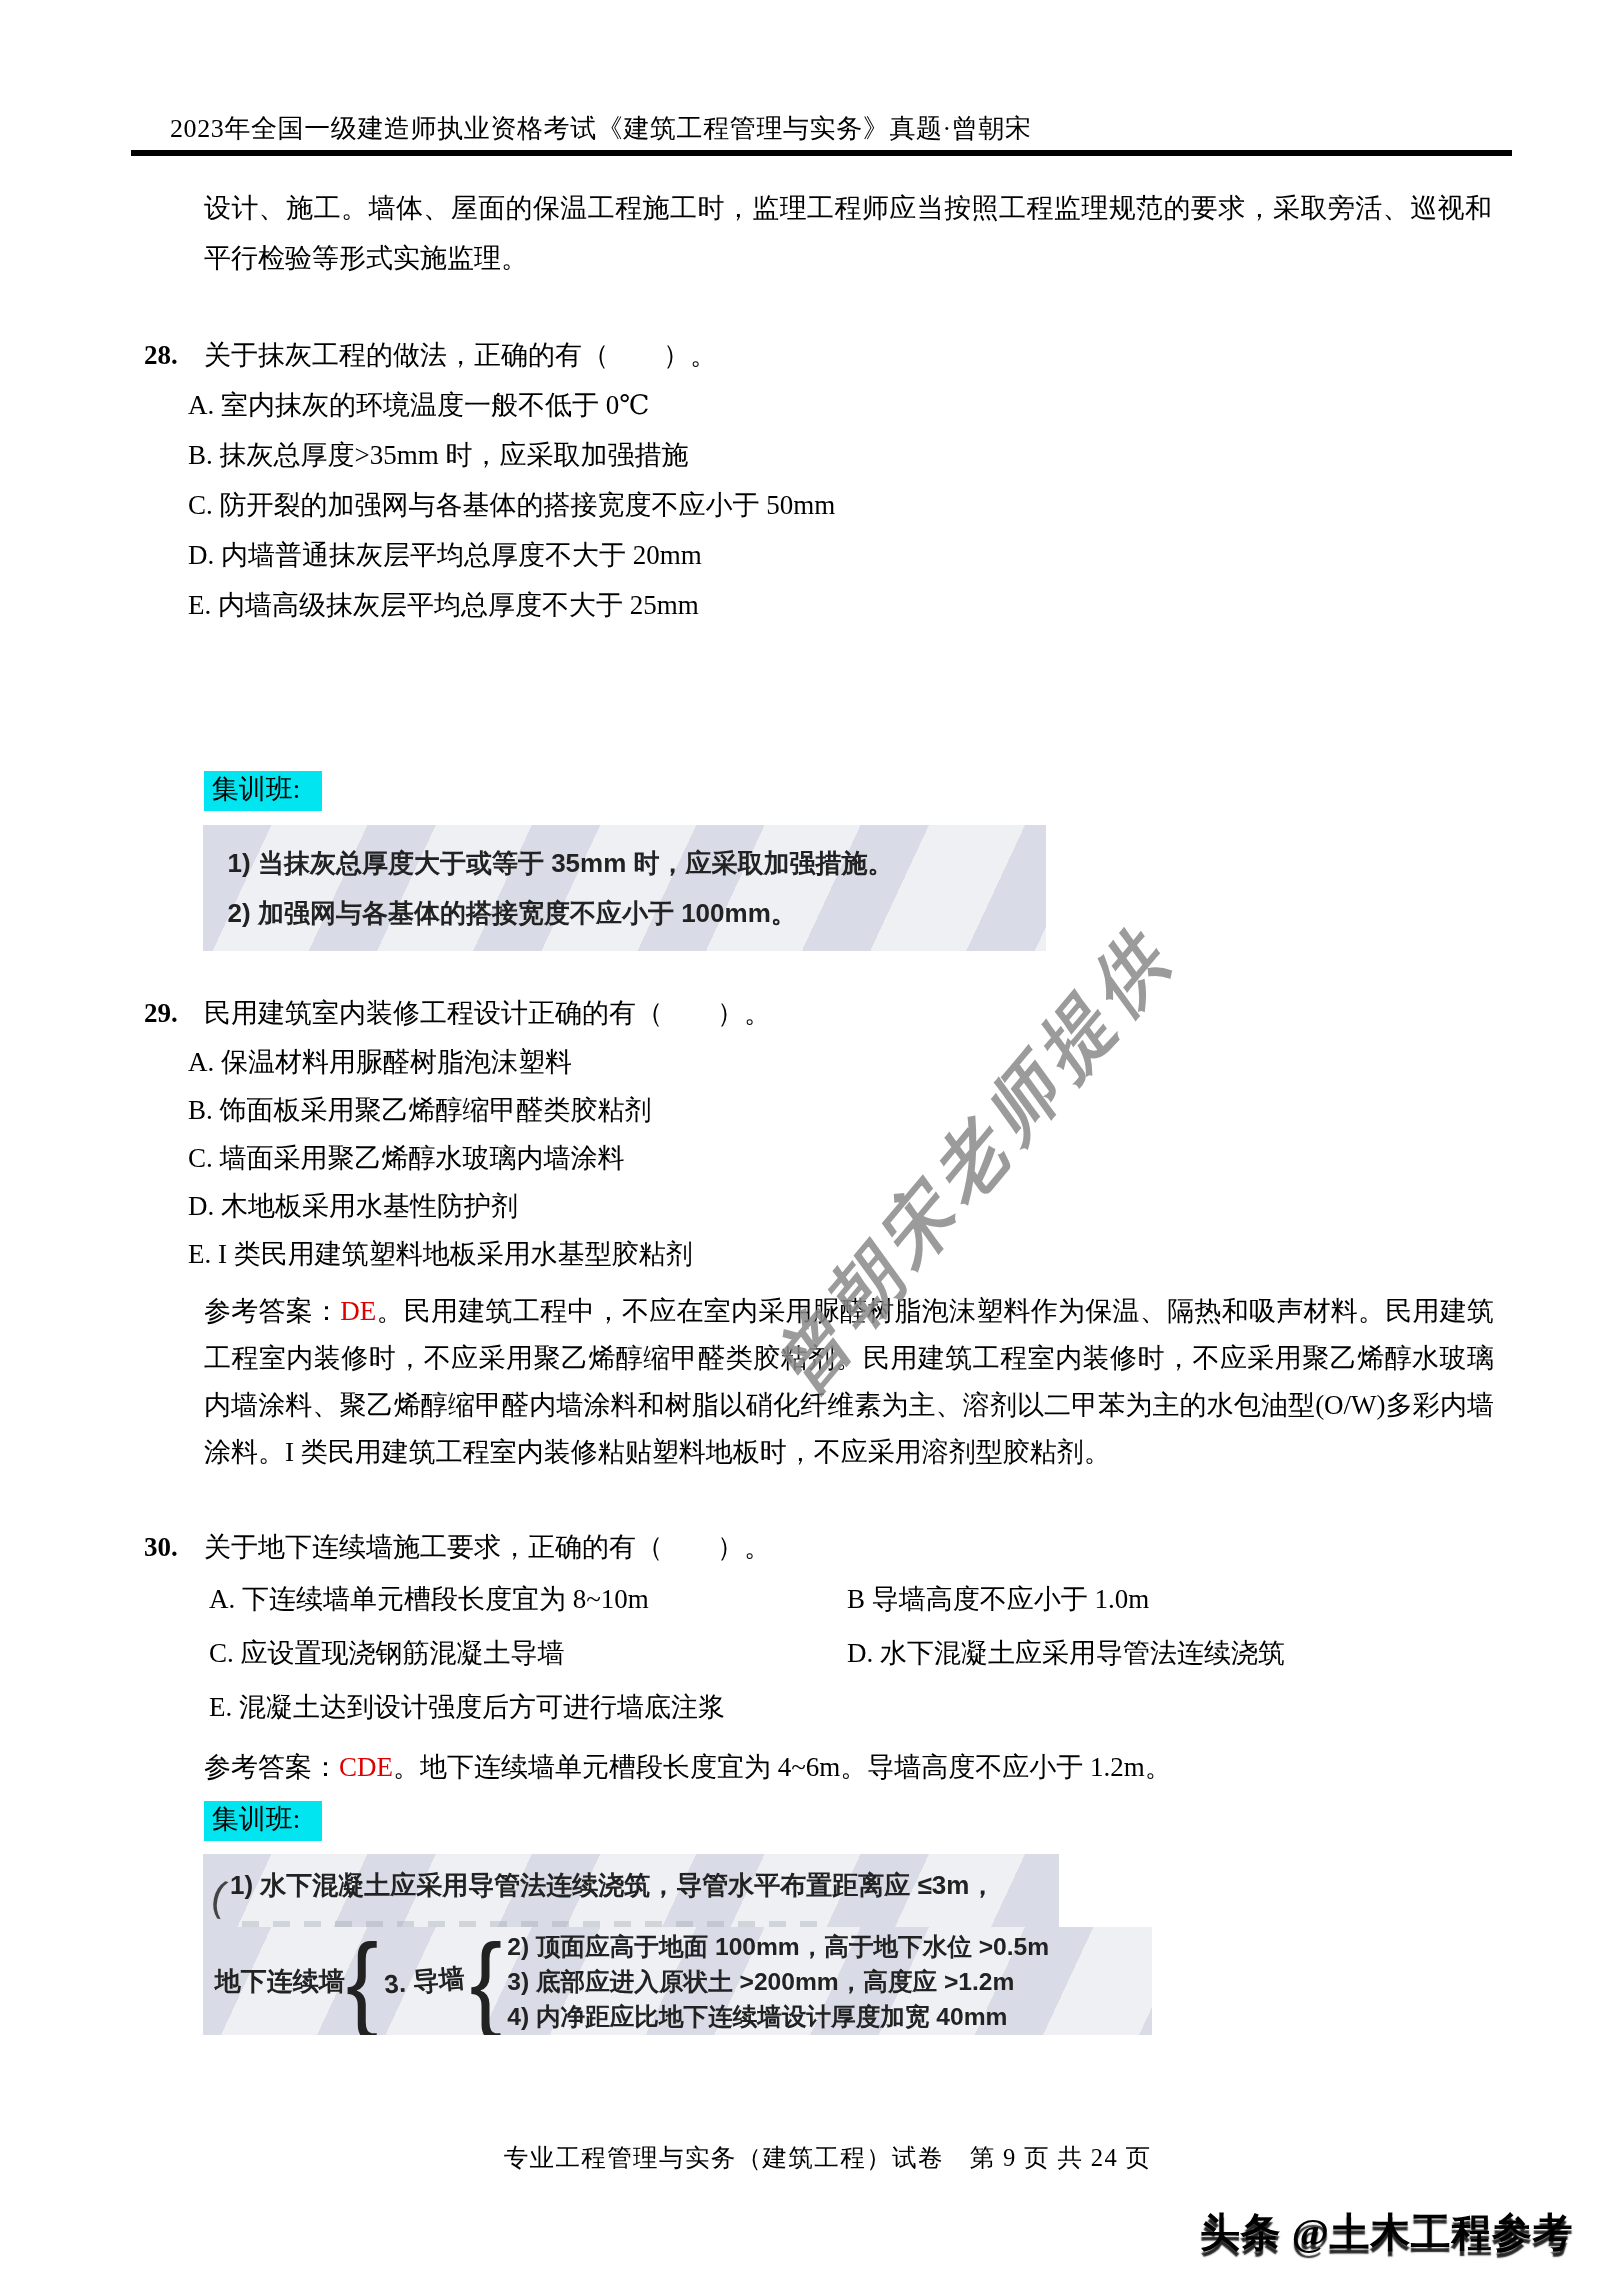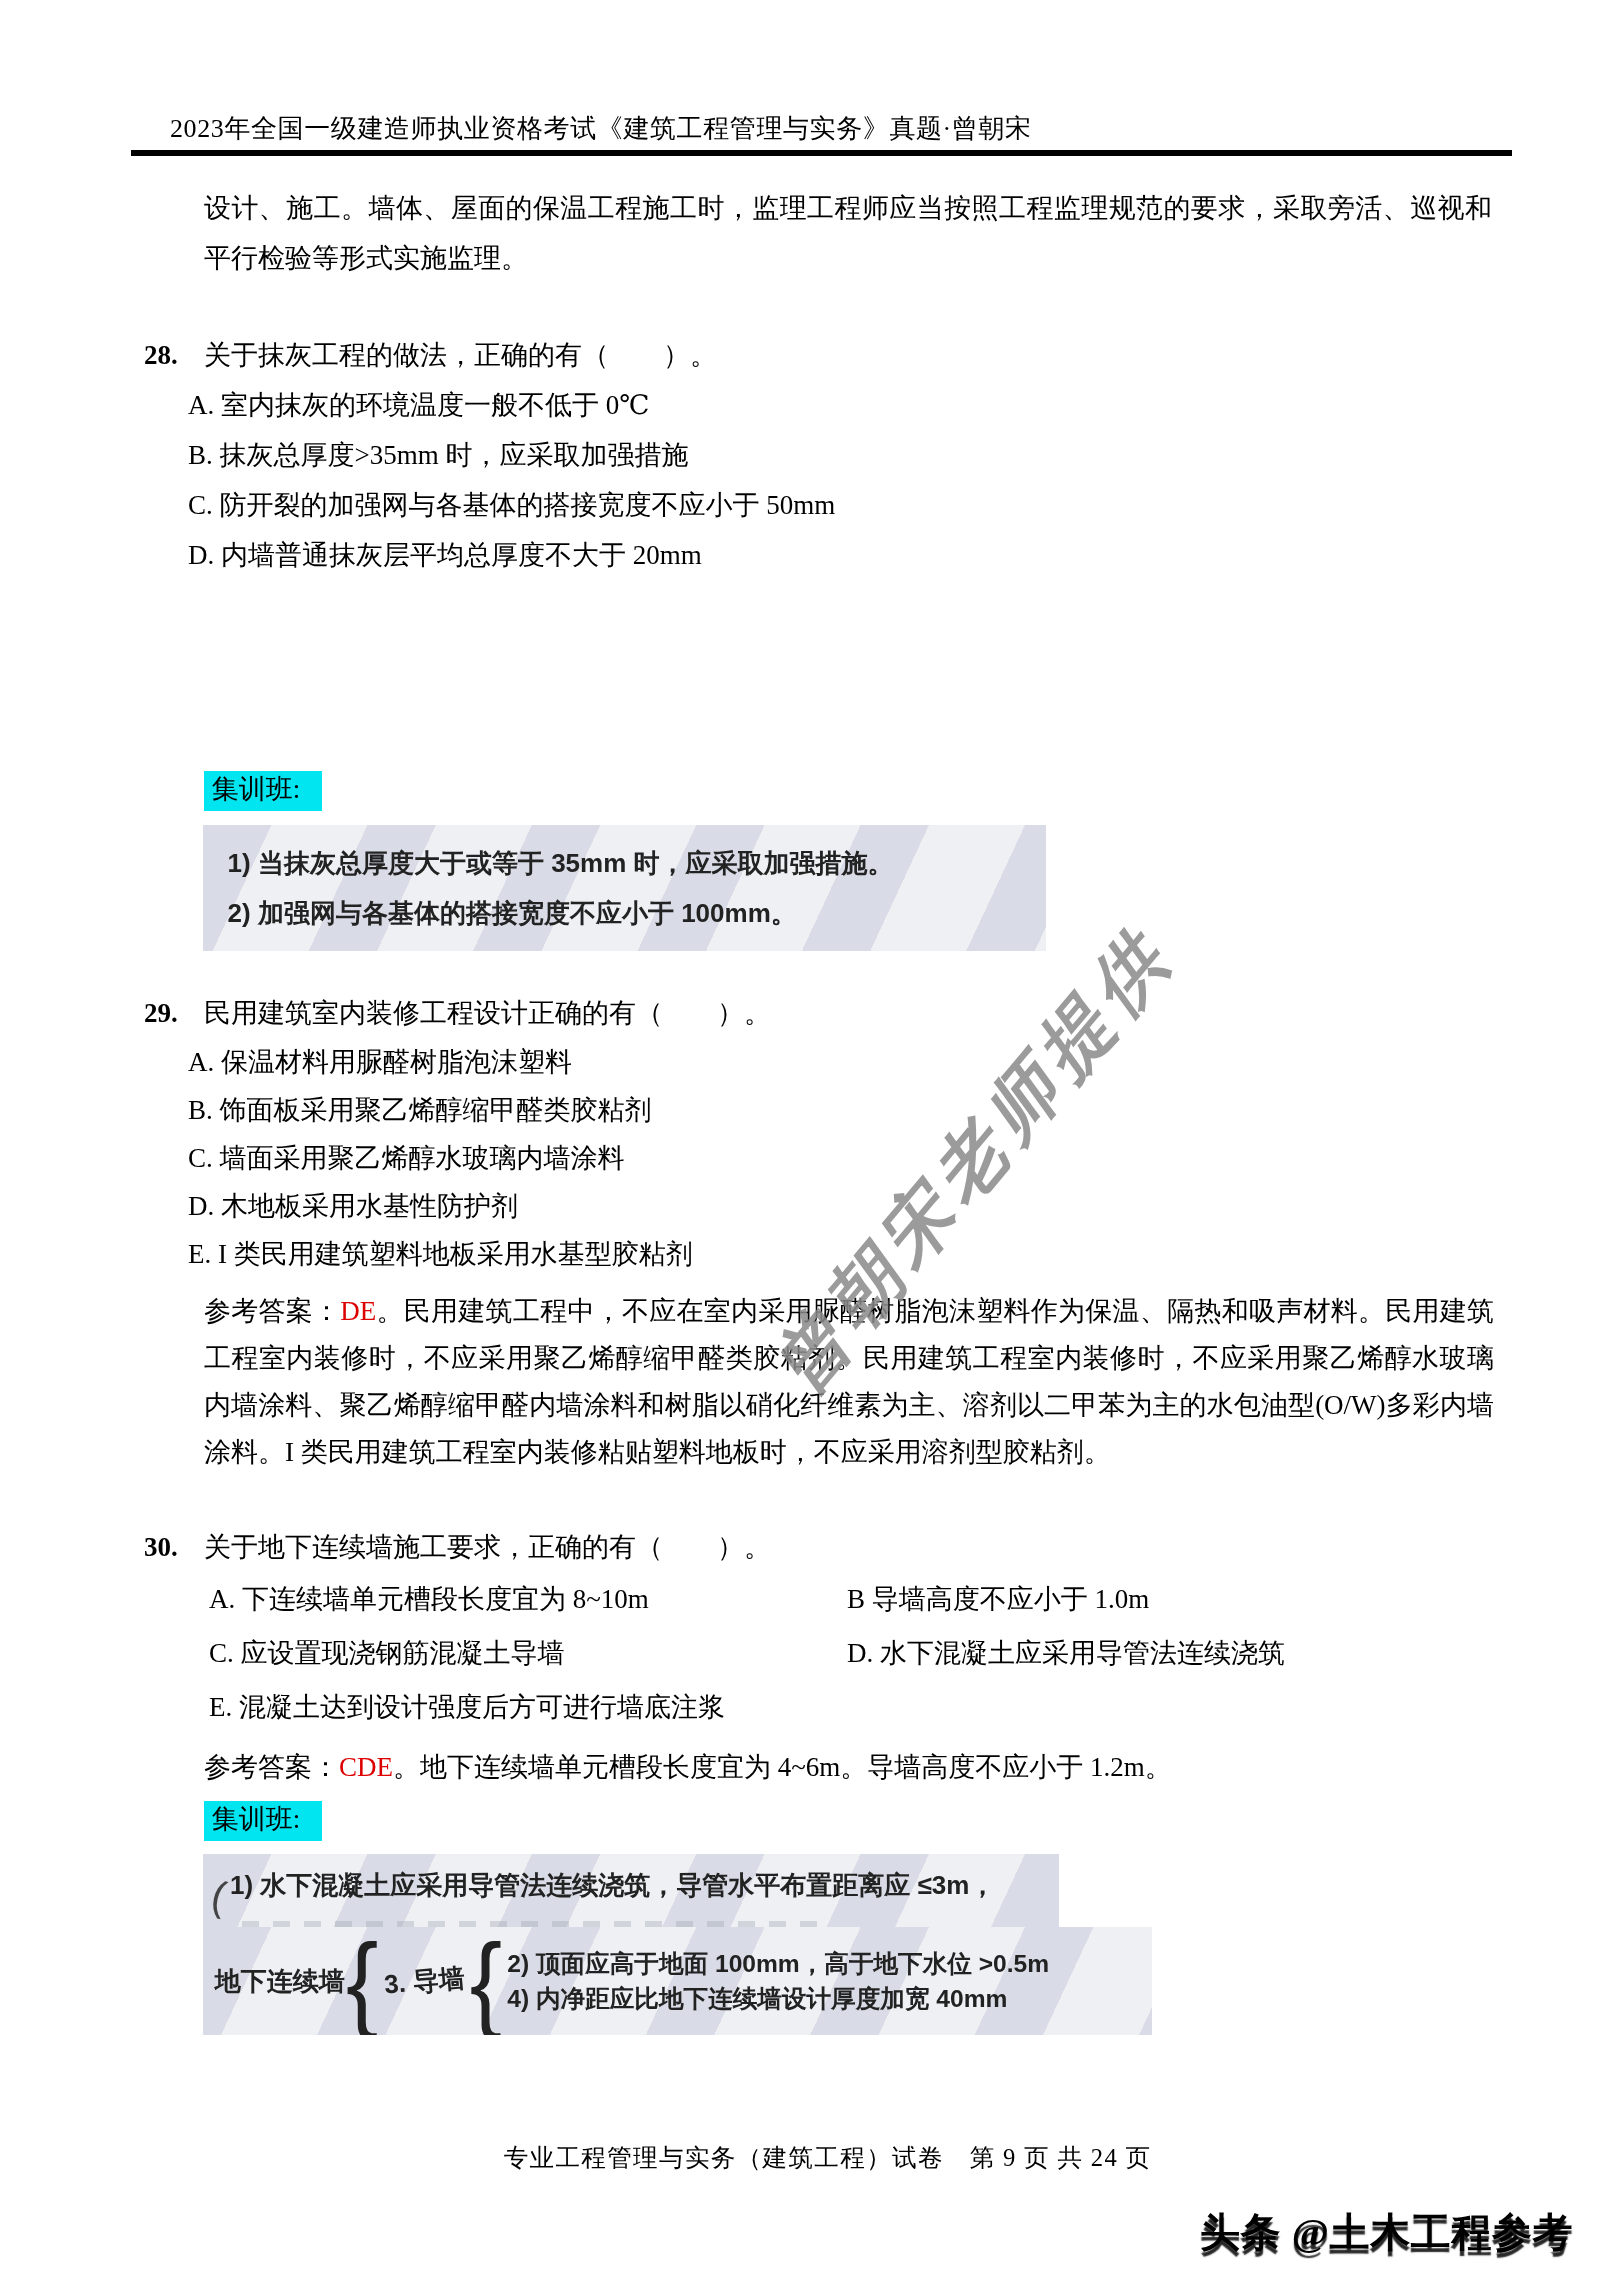--- a/index.html
+++ b/index.html
@@ -74,20 +74,21 @@
 
   <section class="q q28" style="top:330px">
     <div class="qhead">
       <span class="qnum">28.</span><span>关于抹灰工程的做法，正确的有（　　）。</span>
     </div>
     <div class="opts">
       <div class="opt">A. 室内抹灰的环境温度一般不低于 0℃</div>
       <div class="opt">B. 抹灰总厚度&gt;35mm 时，应采取加强措施</div>
       <div class="opt">C. 防开裂的加强网与各基体的搭接宽度不应小于 50mm</div>
       <div class="opt">D. 内墙普通抹灰层平均总厚度不大于 20mm</div>
+      <div class="opt">E. 内墙高级抹灰层平均总厚度不大于 25mm</div>
     </div>
   </section>
 
   <div class="camp" style="top:771px">集训班:</div>
 
   <div class="note note28">
     <div class="noteline">1) 当抹灰总厚度大于或等于 35mm 时，应采取加强措施。</div>
     <div class="noteline">2) 加强网与各基体的搭接宽度不应小于 100mm。</div>
   </div>
 
@@ -129,20 +130,21 @@
     <div class="fade-remnant"></div>
   </div>
 
   <div class="note note30b">
     <span class="diag-root">地下连续墙</span>
     <span class="brace">{</span>
     <span class="diag-branch">3. 导墙</span>
     <span class="brace">{</span>
     <div class="diag-items">
       <div>2) 顶面应高于地面 100mm，高于地下水位 &gt;0.5m</div>
+      <div>3) 底部应进入原状土 &gt;200mm，高度应 &gt;1.2m</div>
       <div>4) 内净距应比地下连续墙设计厚度加宽 40mm</div>
     </div>
   </div>
 
   <div class="footer">专业工程管理与实务（建筑工程）试卷　第 9 页 共 24 页</div>
 
   <div class="corner-mark">头条 @土木工程参考</div>
 
   <div class="diag-watermark">曾朝宋老师提供</div>
 

